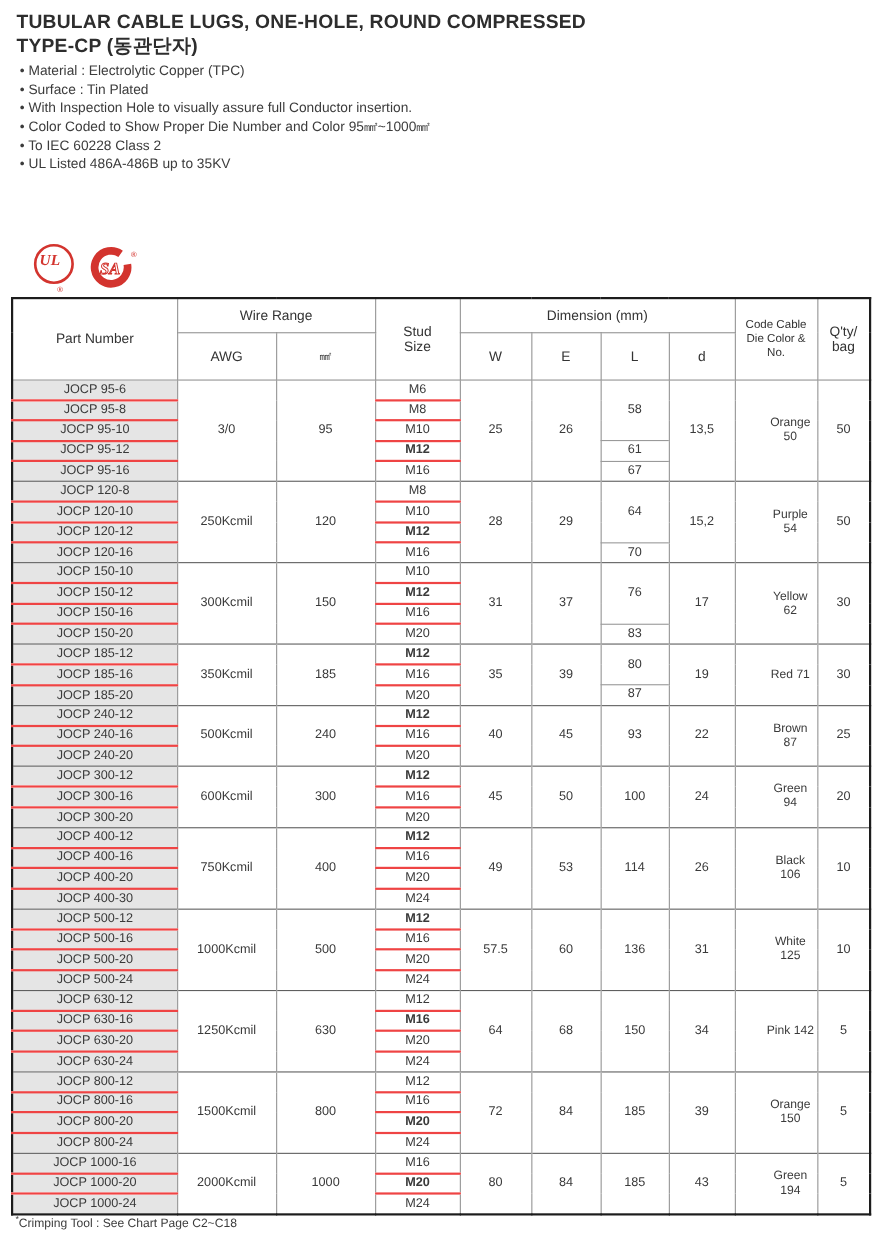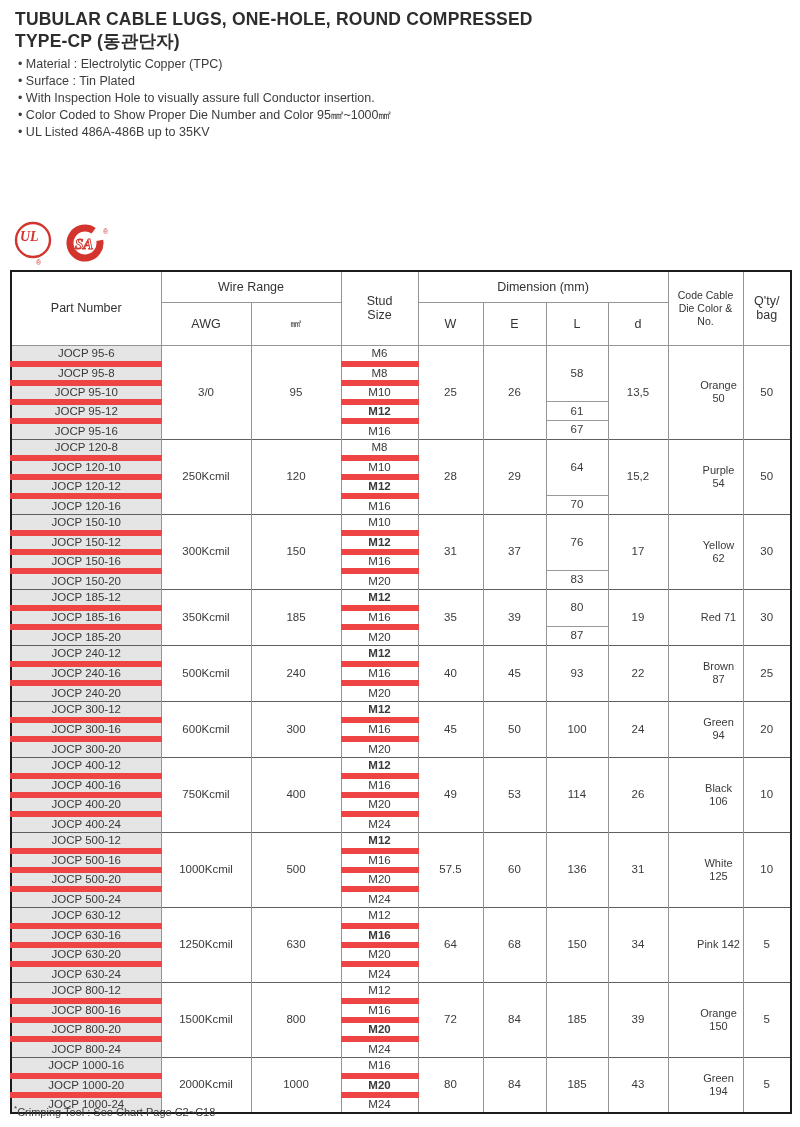--- a/index.html
+++ b/index.html
@@ -10,41 +10,41 @@
   }
   .doc-title {
     position:absolute; top:8px; left:15px; width:560px;
     font-size:17.5px; font-weight:bold; color:#2d2d2d; line-height:1.28; letter-spacing:0.2px;
   }
   .feature-list {
     position:absolute; top:56px; left:18px; list-style:none;
     font-size:12.5px; line-height:17px; color:#3c3c3c;
   }
   .feature-list li::before { content:"• "; color:#3c3c3c; }
-  .logos { position:absolute; top:220px; left:12px; display:flex; gap:10px; align-items:flex-end; }
+  .logos { position:absolute; top:220px; left:28px; display:flex; gap:10px; align-items:flex-end; }
   .spec-table-wrap { position:absolute; top:270px; left:10px; }
   table.spec {
     border-collapse:collapse; table-layout:fixed; width:780px;
     font-size:11.5px; color:#3a3a3a; border:2px solid #1c1c1c;
   }
   .spec th, .spec td {
     border-left:1px solid #949494; border-right:1px solid #949494;
     text-align:center; vertical-align:middle; padding:0 2px; font-weight:normal;
     overflow:hidden;
   }
   .spec thead th { border-top:1px solid #949494; border-bottom:1px solid #949494; font-size:12.5px; color:#333; }
   .spec thead tr.h1 th { height:31px; }
   .spec thead tr.h2 th { height:43px; }
   .spec thead th.prewrap { white-space:pre-line; }
   .spec thead th.small { font-size:10.5px; line-height:1.25; }
   .spec thead th.mm2 { font-size:11px; }
   .spec tbody td { height:18.5px; line-height:13px; }
   .spec tbody td.part { background:#e5e5e5; }
   .spec tbody tr.gstart td { border-top:1px solid #5f5f5f; }
-  .spec tbody td.sep { border-top:6px solid #ef4444; }
+  .spec tbody td.sep { border-top:2px solid #ef4444; }
   .spec tbody td.lsub { border-top:1px solid #9a9a9a;margin-left:47px; }
   .spec tbody td.bold { font-weight:bold; }
   .spec tbody td.code { font-size:11px;padding-left:28px; }
   .footnote { position:absolute; top:1104px; left:14px; font-size:11px; color:#3c3c3c; }
   .footnote .star { vertical-align:super; font-size:8px; }
 </style>
 </head>
 <body>
 
 <div class="page">
@@ -52,20 +52,21 @@
   <div class="doc-title">
     <div>TUBULAR CABLE LUGS, ONE-HOLE, ROUND COMPRESSED</div>
     <div>TYPE-CP (동관단자)</div>
   </div>
 
   <ul class="feature-list">
       <li>Material : Electrolytic Copper (TPC)</li>
       <li>Surface : Tin Plated</li>
       <li>With Inspection Hole to visually assure full Conductor insertion.</li>
       <li>Color Coded to Show Proper Die Number and Color 95㎟~1000㎟</li>
+      <li>To IEC 60228 Class 2</li>
       <li>UL Listed 486A-486B up to 35KV</li>
     </ul>
 
   <div class="logos">
     <svg width="42" height="46" viewBox="0 0 42 46">
       <circle cx="21" cy="20" r="17" fill="none" stroke="#d3342e" stroke-width="2.4"></circle>
       <text x="8" y="21" font-family="Liberation Serif, serif" font-style="italic" font-weight="bold" font-size="14" fill="#d3342e">UL</text>
       <text x="24" y="45" font-size="7" fill="#d3342e">®</text>
     </svg>
     <svg width="48" height="46" viewBox="0 0 48 46">
@@ -267,21 +268,21 @@
           </tr>
           <tr>
             <td class="part sep">JOCP 400-16</td>
             <td class="sep">M16</td>
           </tr>
           <tr>
             <td class="part sep">JOCP 400-20</td>
             <td class="sep">M20</td>
           </tr>
           <tr>
-            <td class="part sep">JOCP 400-24</td>
+            <td class="part sep">JOCP 400-30</td>
             <td class="sep">M24</td>
           </tr>
           <tr class="gstart">
             <td class="part">JOCP 500-12</td>
             <td rowspan="4">1000Kcmil</td>
             <td rowspan="4">500</td>
             <td class=" bold">M12</td>
             <td rowspan="4">57.5</td>
             <td rowspan="4">60</td>
             <td rowspan="4">136</td>

